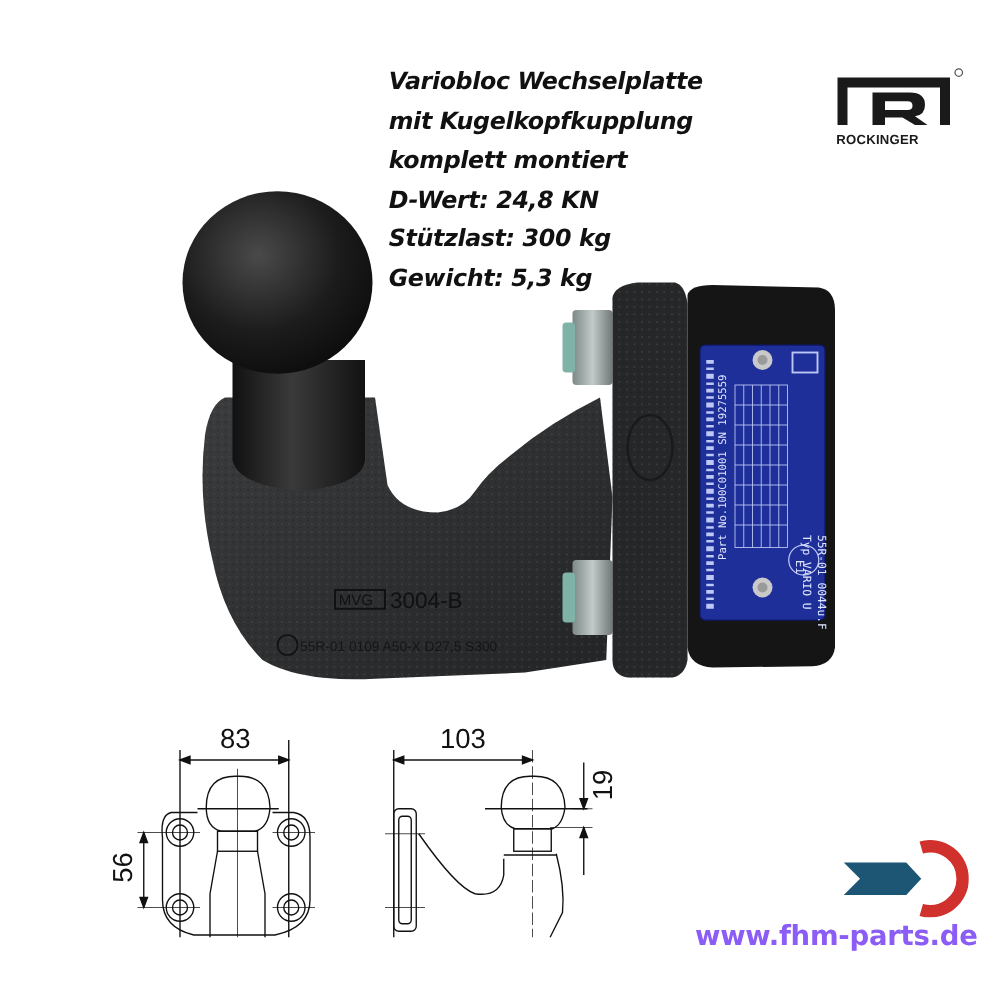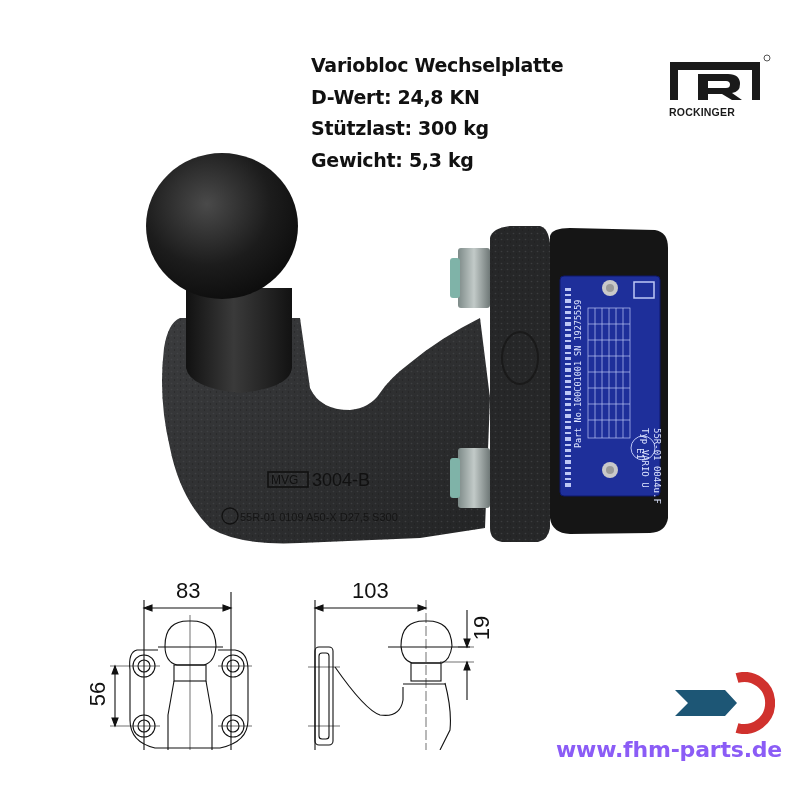--- a/index.html
+++ b/index.html
@@ -1,36 +1,38 @@
 <!DOCTYPE html>
 <html><head>
 <meta charset="utf-8">
 <style>
   html, body { margin: 0; padding: 0; background: #ffffff; }
   body { width: 803px; height: 796px; position: relative; overflow: hidden; font-family: "DejaVu Sans", sans-serif; }
   .spec-block { position: absolute; left: 311px; top: 50px; width: 330px; }
-  .spec-line { font-family: "DejaVu Sans", sans-serif; font-weight: bold; font-size: 19px; line-height: 31.5px; color: #111111; white-space: nowrap; letter-spacing: -0.3px; }
+  .spec-line { font-family: "DejaVu Sans", sans-serif; font-weight: bold; font-size: 19px; line-height: 31.5px; color: #111111; white-space: nowrap; letter-spacing: -0.3px; font-style: italic; }
   .brand-logo { position: absolute; left: 664px; top: 52px; width: 112px; height: 66px; }
   .brand-logo .logo-word { position: absolute; left: 5px; top: 54px; font-family: "Liberation Sans", sans-serif; font-weight: bold; font-size: 10.5px; letter-spacing: 0.2px; color: #1a1a1a; text-align: right; }
   .product-photo { position: absolute; left: 140px; top: 148px; width: 540px; height: 400px; }
   .drawing-front { position: absolute; left: 100px; top: 570px; width: 175px; height: 180px; }
   .drawing-side { position: absolute; left: 290px; top: 570px; width: 220px; height: 180px; }
   .dim-label { position: absolute; font-family: "Liberation Sans", sans-serif; font-size: 22px; color: #111; }
   .dim-83 { left: 176px; top: 578px; }
   .dim-103 { left: 352px; top: 578px; }
   .dim-56 { left: 86px; top: 681px; transform: rotate(-90deg); transform-origin: center; }
   .dim-19 { left: 470px; top: 615px; transform: rotate(-90deg); transform-origin: center; }
   .fhm-logo { position: absolute; left: 675px; top: 672px; width: 100px; height: 62px; }
   .fhm-url { position: absolute; left: 556px; top: 737px; font-family: "DejaVu Sans", sans-serif; font-weight: bold; font-size: 22px; color: #8b5cf6; letter-spacing: -0.2px; }
 </style>
 </head>
 <body>
 
 <div class="spec-block">
   <div class="spec-line">Variobloc Wechselplatte</div>
+  <div class="spec-line">mit Kugelkopfkupplung</div>
+  <div class="spec-line">komplett montiert</div>
   <div class="spec-line">D-Wert:  24,8 KN</div>
   <div class="spec-line">Stützlast: 300 kg</div>
   <div class="spec-line">Gewicht:  5,3 kg</div>
 </div>
 
 <div class="brand-logo">
   <svg width="112" height="66" viewBox="0 0 112 66">
     <path d="M6 48 V10 H96 V48 H88 V18 H14 V48 Z" fill="#1a1a1a"></path>
     <path d="M34 48 V22 H64 Q76 22 76 32 Q76 40 68 41 L78 48 H68 L58 42 H44 V48 Z M44 29 V36 H62 Q66 36 66 32.5 Q66 29 62 29 Z" fill="#1a1a1a"></path>
     <circle cx="103" cy="6" r="3" fill="none" stroke="#555" stroke-width="1"></circle>

